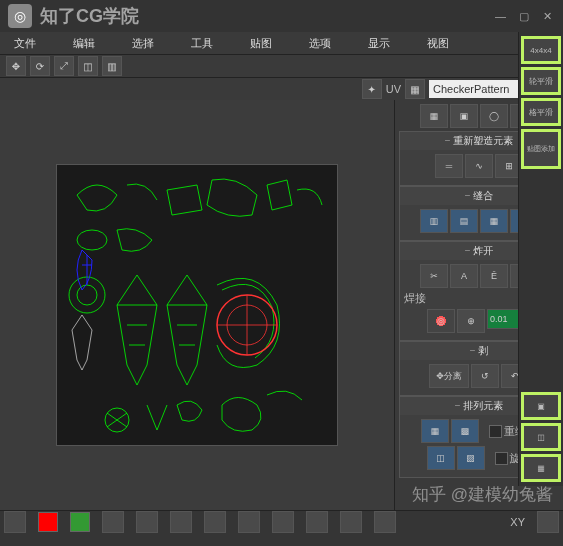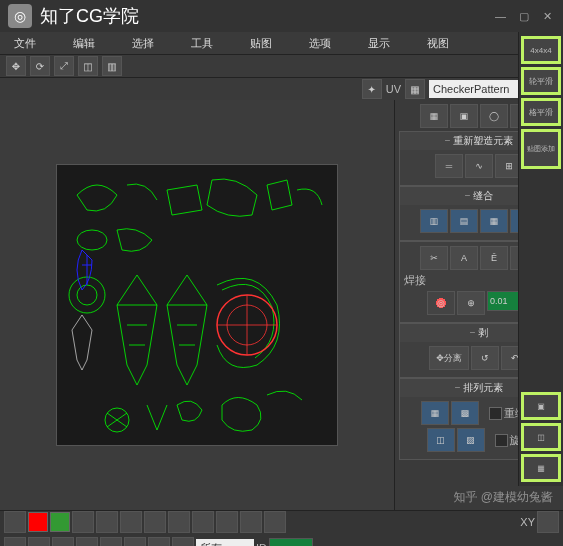--- a/index.html
+++ b/index.html
@@ -1,18 +1,18 @@
 <!DOCTYPE html>
 <html><head>
 <meta charset="utf-8">
 <style>
 html,body{margin:0;padding:0;background:#2a2a2a;font-family:"Microsoft YaHei",sans-serif;color:#ccc;font-size:11px;width:563px;height:546px;overflow:hidden}
 .titlebar{height:32px;background:#333;display:flex;align-items:center;padding:0 8px;position:relative}
 .logo{width:24px;height:24px;background:#888;border-radius:4px;margin-right:8px;display:flex;align-items:center;justify-content:center;color:#fff;font-size:14px}
-.title{font-size:18px;font-weight:normal;color:#ffffff}
+.title{font-size:18px;font-weight:bold;color:#a3a3a3}
 .winbtns{margin-left:auto;display:flex;gap:12px}
 .winbtn{width:12px;height:12px;color:#aaa;cursor:pointer}
 .menubar{height:22px;background:#3a3a3a;display:flex;align-items:center;padding:0 6px;gap:21px;border-bottom:1px solid #222}
 .menuitem{padding:2px 8px;color:#ddd;cursor:pointer}
 .toolbar{height:22px;background:#3a3a3a;display:flex;align-items:center;padding:0 6px;gap:4px;border-bottom:1px solid #222}
 .tbtn{width:18px;height:18px;background:#4a4a4a;border:1px solid #555;cursor:pointer;display:flex;align-items:center;justify-content:center;color:#ccc;font-size:10px}
 .uvbar{height:22px;background:#3a3a3a;display:flex;align-items:center;padding:0 6px;justify-content:flex-end;gap:4px}
 .dropdown{background:#eee;color:#333;height:18px;padding:0 4px;font-size:11px;min-width:120px;display:flex;align-items:center}
 .main{display:flex;height:410px}
 .viewport{flex:1;background:#3c3c3c;display:flex;align-items:center;justify-content:center;position:relative;padding:10px}
@@ -20,24 +20,24 @@
 .sidepanel{width:160px;background:#3a3a3a;border-left:1px solid #222;overflow-y:auto;padding:4px}
 .panel-section{border:1px solid #555;margin-bottom:0;padding:4px;background:#3f3f3f}
 .panel-header{background:#444;padding:2px 4px;margin:-4px -4px 4px -4px;color:#ddd;font-size:10px;text-align:center;cursor:pointer}
 .panel-header::before{content:"− ";color:#999}
 .btnrow{display:flex;gap:2px;flex-wrap:wrap;margin-bottom:3px;justify-content:center}
 .pbtn{width:26px;height:22px;background:#4a4a4a;border:1px solid #555;cursor:pointer;display:flex;align-items:center;justify-content:center;font-size:9px;color:#ccc}
 .pbtn.blue{background:#3a5a7a}
 .pbtn.wide{width:auto;padding:0 6px}
 .spinner{width:38px;height:16px;background:#15803d;border:1px solid #555;color:#ccc;font-size:9px;display:flex;align-items:center;padding:1px 2px}
 .label{font-size:11px;color:#bbb}
-.bottombar{height:36px;background:#353535;border-top:1px solid #222;display:flex;align-items:center;padding:0 4px;gap:2px;flex-wrap:wrap}
+.bottombar{height:36px;background:#353535;border-top:1px solid #222;display:flex;align-items:center;padding:0 4px;gap:12px;flex-wrap:wrap}
 .bbtn{width:20px;height:20px;background:#4a4a4a;border:1px solid #555;cursor:pointer}
 .colorsq{width:18px;height:18px;border:1px solid #666}
-.watermark{position:absolute;right:10px;bottom:40px;font-size:12px;color:rgba(200,200,200,.6)}
+.watermark{position:absolute;right:10px;bottom:40px;font-size:17px;color:rgba(200,200,200,.6)}
 svg{display:block}
 .checkbox{width:11px;height:11px;background:#2a2a2a;border:1px solid #666;display:inline-block;vertical-align:middle}
 .rightstrip{width:40px;background:#333;position:absolute;right:0;top:32px;bottom:60px;border-left:1px solid #222;padding:4px 2px;display:flex;flex-direction:column;gap:3px}
 .rbtn{width:34px;height:22px;background:#444;border:3px solid #bef264;font-size:8px;color:#bbb;display:flex;align-items:center;justify-content:center}
 </style>
 </head>
 <body>
 
 <div class="titlebar">
   <div class="logo">◎</div>
@@ -141,20 +141,21 @@
       <div class="panel-header">缝合</div>
       <div class="btnrow">
         <div class="pbtn blue">▥</div>
         <div class="pbtn blue">▤</div>
         <div class="pbtn blue">▦</div>
         <div class="pbtn blue">▧</div>
       </div>
     </div>
 
     <div class="panel-section">
+      <div class="panel-header">炸开</div>
       <div class="btnrow">
         <div class="pbtn">✂</div>
         <div class="pbtn">A</div>
         <div class="pbtn">Ē</div>
         <div class="pbtn">✦</div>
       </div>
       <div class="btnrow" style="justify-content:space-between;align-items:flex-start">
         <span class="label">焊接</span>
         <span class="label">阈值:</span>
       </div>

